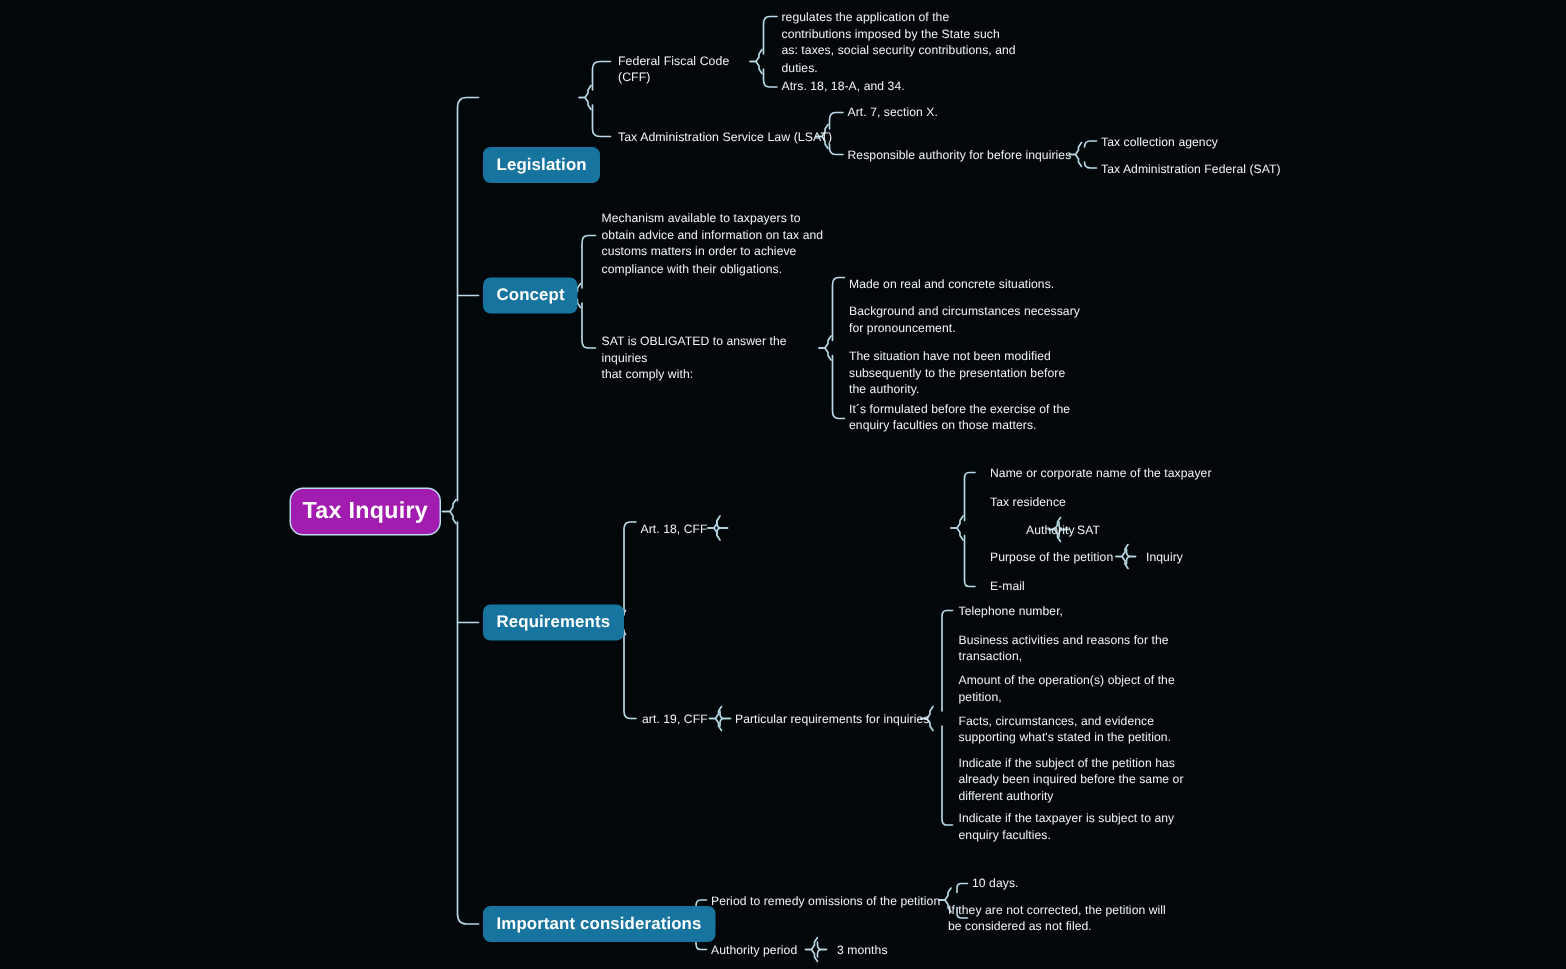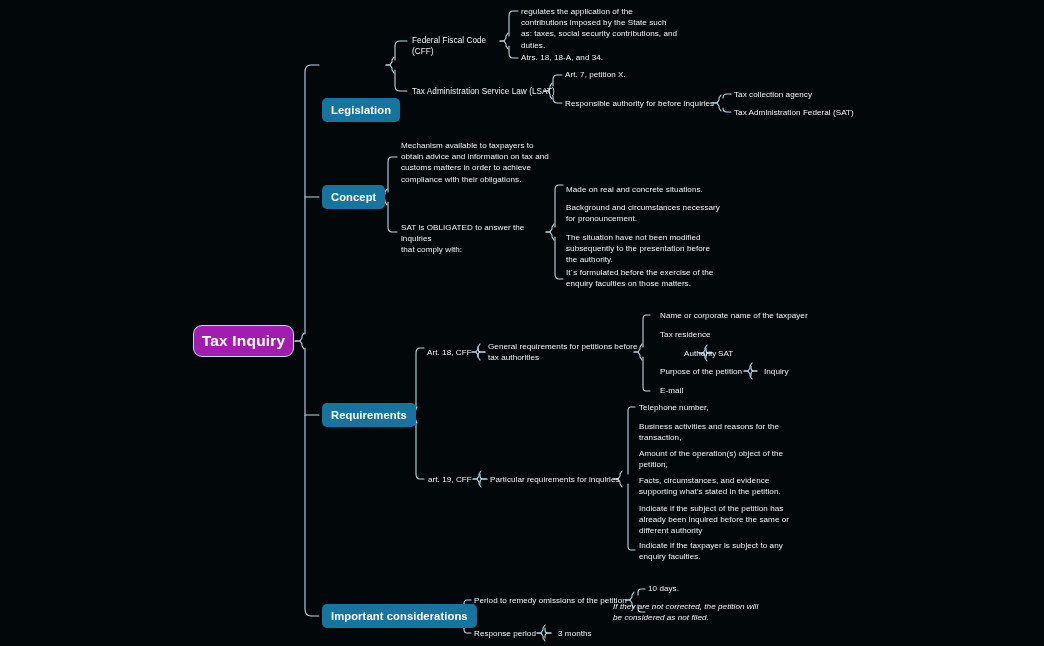--- a/index.html
+++ b/index.html
@@ -159,21 +159,21 @@
 
   <div class="txt" style="left:521px;top:6px;width:160px;">regulates the application of the
 contributions imposed by the State such
 as: taxes, social security contributions, and
 duties.</div>
 
   <div class="txt" style="left:521px;top:52px;width:160px;">Atrs. 18, 18-A, and 34.</div>
 
   <div class="txt mid" style="left:412px;top:86px;width:150px;">Tax Administration Service Law (LSAT)</div>
 
-  <div class="txt" style="left:565px;top:69px;width:150px;">Art. 7, petition X.</div>
+  <div class="txt" style="left:565px;top:69px;width:150px;">Art. 7, section X.</div>
 
   <div class="txt" style="left:565px;top:98px;width:155px;">Responsible authority for before inquiries</div>
 
   <div class="txt" style="left:734px;top:89px;width:160px;">Tax collection agency</div>
 
   <div class="txt" style="left:734px;top:107px;width:170px;">Tax Administration Federal (SAT)</div>
 
   <div class="txt" style="left:401px;top:140px;width:150px;">Mechanism available to taxpayers to
 obtain advice and information on tax and
 customs matters in order to achieve
@@ -189,22 +189,20 @@
 
   <div class="txt" style="left:566px;top:232px;width:165px;">The situation have not been modified
 subsequently to the presentation before
 the authority.</div>
 
   <div class="txt" style="left:566px;top:267px;width:165px;">It´s formulated before the exercise of the
 enquiry faculties on those matters.</div>
 
   <div class="txt" style="left:427px;top:347px;width:80px;">Art. 18, CFF</div>
 
-  <div class="txt" style="left:488px;top:341px;width:155px;">General requirements for petitions before
-tax authorities</div>
 
   <div class="txt" style="left:660px;top:310px;width:185px;">Name or corporate name of the taxpayer</div>
 
   <div class="txt" style="left:660px;top:329px;width:185px;">Tax residence</div>
 
   <div class="txt" style="left:684px;top:348px;width:70px;">Authority</div>
 
   <div class="txt" style="left:718px;top:348px;width:60px;">SAT</div>
 
   <div class="txt" style="left:660px;top:366px;width:95px;">Purpose of the petition</div>
@@ -232,20 +230,20 @@
 already been inquired before the same or
 different authority</div>
 
   <div class="txt" style="left:639px;top:540px;width:180px;">Indicate if the taxpayer is subject to any
 enquiry faculties.</div>
 
   <div class="txt" style="left:474px;top:595px;width:165px;">Period to remedy omissions of the petition</div>
 
   <div class="txt" style="left:648px;top:583px;width:160px;">10 days.</div>
 
-  <div class="txt" style="left:613px;top:601px;width:170px;font-style:italic;">If they are not corrected, the petition will
+  <div class="txt" style="left:632px;top:601px;width:170px;">If they are not corrected, the petition will
 be considered as not filed.</div>
 
-  <div class="txt" style="left:474px;top:628px;width:100px;">Response period</div>
+  <div class="txt" style="left:474px;top:628px;width:100px;">Authority period</div>
 
   <div class="txt" style="left:558px;top:628px;width:80px;">3 months</div>
 
 </div>
 
 </body></html>

